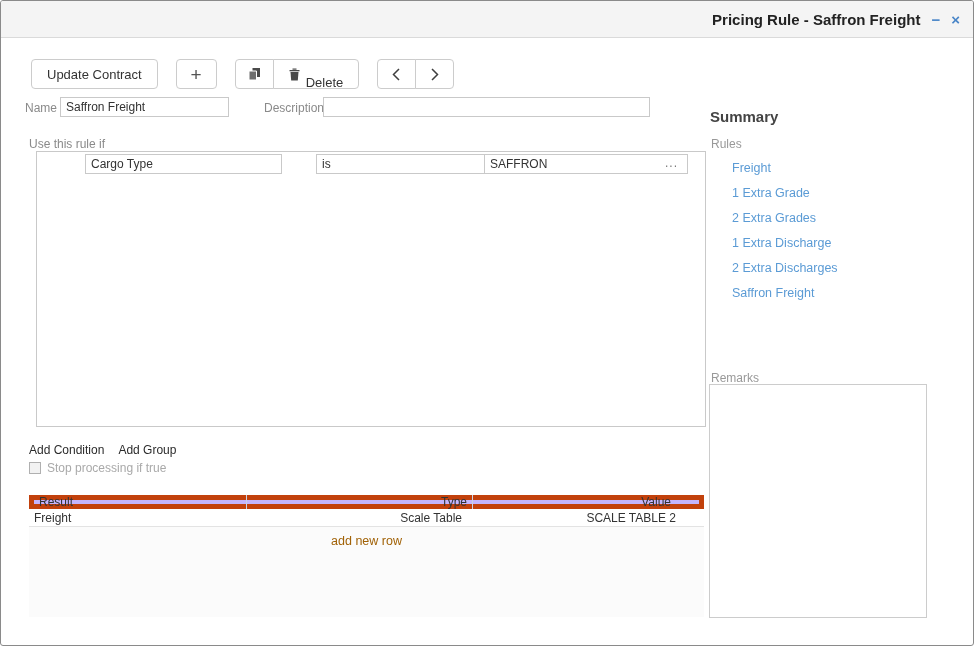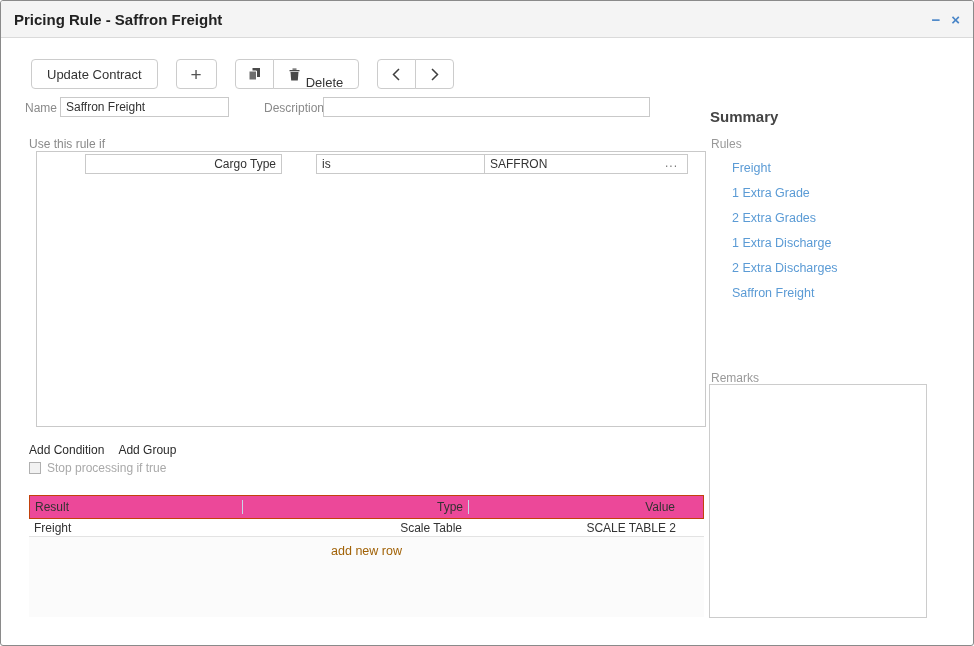--- a/index.html
+++ b/index.html
@@ -1,21 +1,21 @@
 <!DOCTYPE html>
 <html><head>
 <meta charset="utf-8">
 <style>
   * { margin:0; padding:0; box-sizing:border-box; }
   html, body { background:#fff; }
   body { width:974px; height:646px; font-family:"Liberation Sans","DejaVu Sans",sans-serif; color:#333; }
   .window { position:relative; width:974px; height:646px; background:#fff; border:1px solid #8a8a8a; border-radius:3px; overflow:hidden; }
 
   
-  .titlebar { position:absolute; left:0; top:0; width:100%; height:37px; background:#f4f4f4; border-bottom:1px solid #dadada; display:flex; align-items:center; padding:0 13px; }
+  .titlebar { position:absolute; left:0; top:0; width:100%; height:37px; background:#f4f4f4; border-bottom:1px solid #dadada; display:flex; align-items:center; padding:0 13px;text-align:right; }
   .title { flex:1; font-size:15px; font-weight:bold; color:#222; }
   .win-btn { color:#4a86c8; font-weight:bold; font-size:15px; margin-left:11px; cursor:pointer; line-height:1; }
 
   
   .toolbar { position:absolute; left:30px; top:58px; display:flex; align-items:center; }
   .btn { height:30px; background:#fff; border:1px solid #ccc; border-radius:4px; font-family:inherit; font-size:13px; color:#333; display:inline-flex; align-items:center; justify-content:center; cursor:pointer; padding:0 15px; }
   .mr { margin-right:18px; }
   .sq { width:41px; padding:0; }
   .nav { width:39px; padding:0; }
   .plus { font-size:19px; color:#555; line-height:1; }
@@ -30,34 +30,34 @@
   .text-input { position:absolute; height:20px; border:1px solid #c9c9c9; font-size:12px; padding:0 5px; font-family:inherit; color:#333; background:#fff; }
   #name-label { left:24px; top:100px; }
   #name-input { left:59px; top:96px; width:169px; }
   #desc-label { left:263px; top:100px; }
   #desc-input { left:322px; top:96px; width:327px; }
   #rule-label { left:28px; top:136px; }
 
   
   .condition-panel { position:absolute; left:35px; top:150px; width:670px; height:276px; border:1px solid #c9c9c9; background:#fff; }
   .cond-input { position:absolute; height:20px; border:1px solid #c9c9c9; font-size:12px; padding:0 5px; font-family:inherit; color:#333; }
-  #cond-field { left:48px; top:2px; width:197px;text-align:right; }
+  #cond-field { left:48px; top:2px; width:197px; }
   #cond-op { left:279px; top:2px; width:187px; }
   #cond-val { left:447px; top:2px; width:204px; }
   .cond-more { position:absolute; left:628px; top:4px; font-size:12px; color:#777; cursor:pointer; letter-spacing:1px; }
 
   .links-row { position:absolute; left:28px; top:442px; display:flex; gap:14px; }
   .links-row a { font-size:12px; color:#2b2b2b; text-decoration:none; cursor:pointer; }
   .checkbox-row { position:absolute; left:28px; top:460px; display:flex; align-items:center; gap:6px; }
   .checkbox { width:12px; height:12px; border:1px solid #b0b0b0; background:#f2f2f2; display:inline-block; cursor:pointer; }
   .checkbox-label { font-size:12px; color:#a9a9a9; }
 
   
   .results { position:absolute; left:28px; top:494px; width:675px; height:122px; background:#fbfbfb; font-size:12px; }
-  .thead { display:flex; background:#ec4899; border:1px solid #c2410c; height:24px; align-items:center; }
+  .thead { display:flex; background:#c4b5fd; border:5px solid #c2410c; height:14px; align-items:center; }
   .th { color:#333; }
   .c1 { width:212px; padding:0 5px; }
   .c2 { width:226px; padding:0 5px; text-align:right; border-left:1px solid #c8d4e8; }
   .c3 { flex:1; text-align:right; padding:0 28px 0 5px; border-left:1px solid #c8d4e8; }
   .trow { display:flex; background:#fff; border-bottom:1px solid #e3e3e3; height:18px; align-items:center; cursor:pointer; }
   .trow .c2, .trow .c3 { border-left:none; }
   .add-row { color:#a16207; text-align:center; padding-top:7px; cursor:pointer; font-size:12.5px; }
 
   
   .summary-title { position:absolute; left:709px; top:107px; font-size:15px; font-weight:bold; color:#444; }

